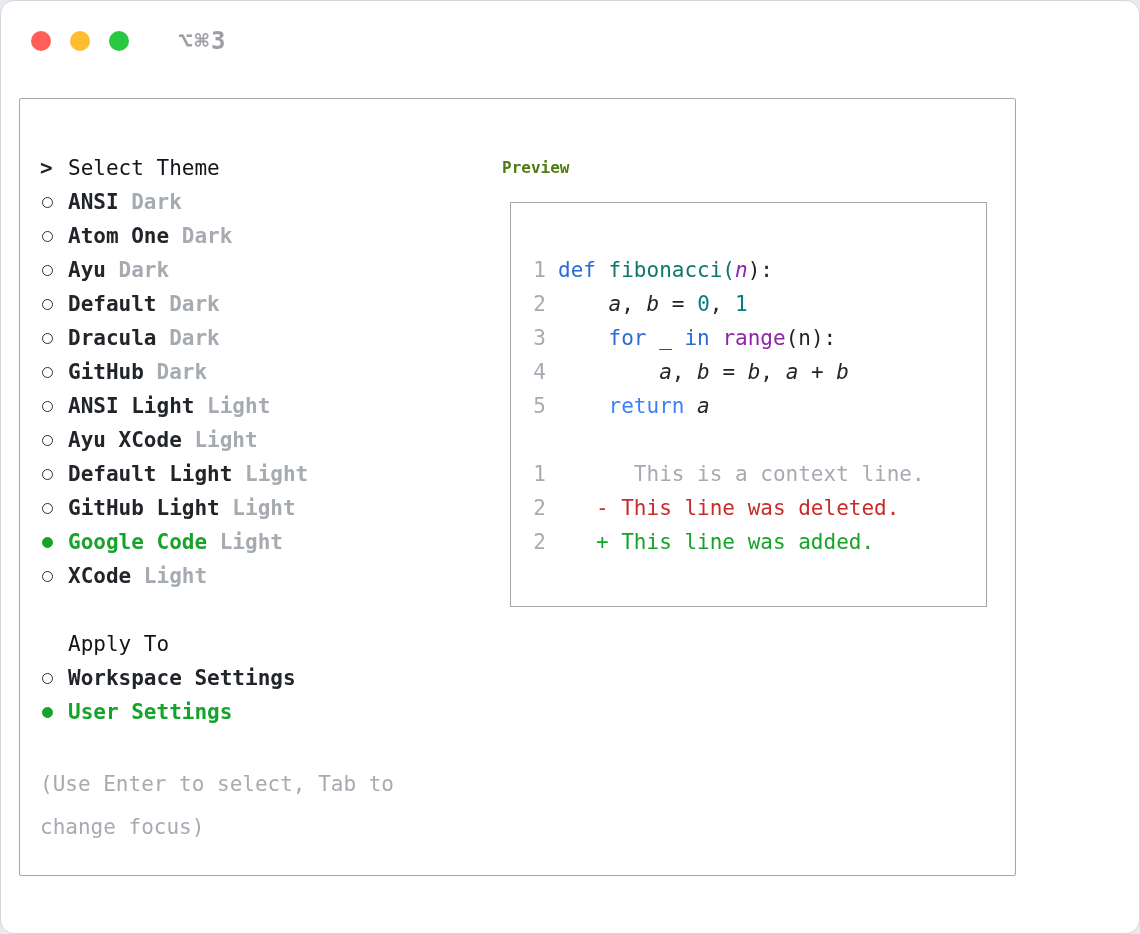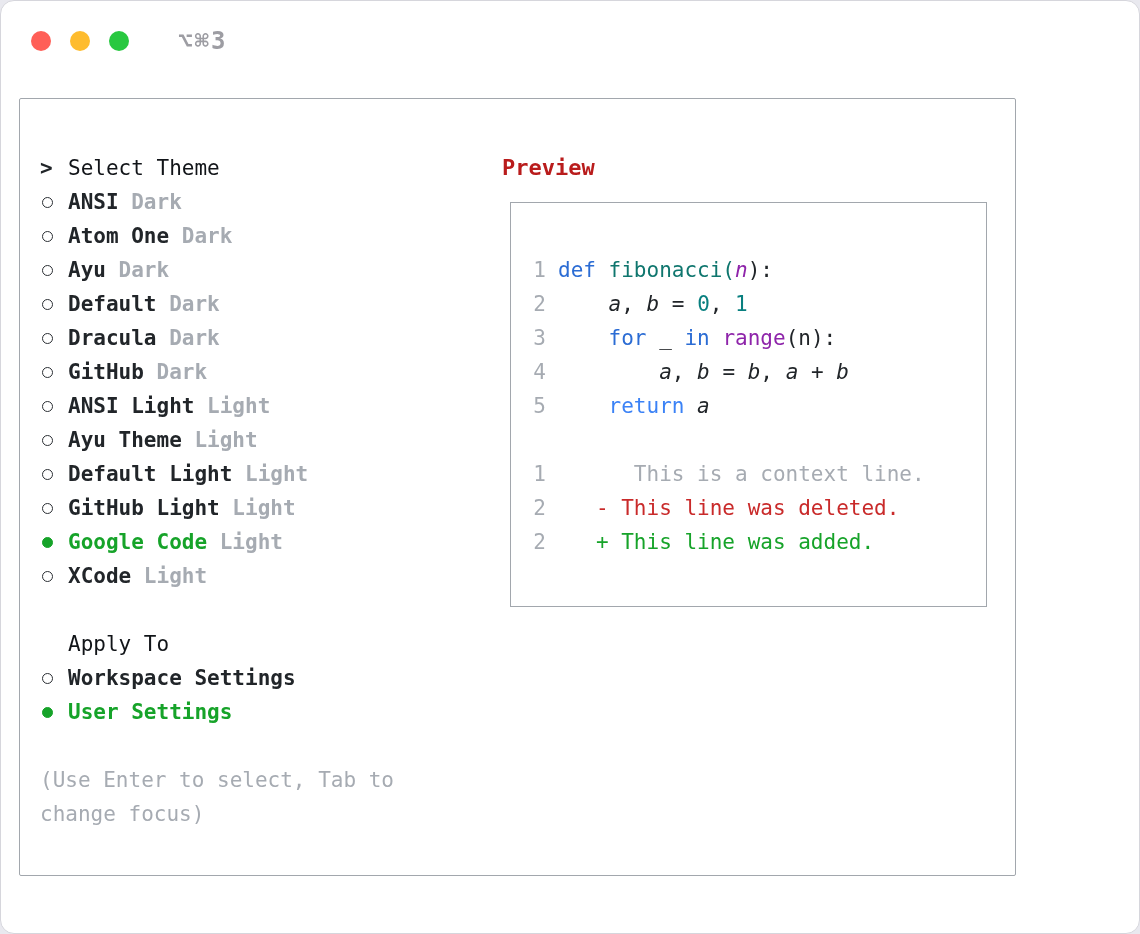--- a/index.html
+++ b/index.html
@@ -52,27 +52,27 @@
     width:11px; height:11px; border-radius:50%;
     border:1.5px solid #2b2f34; margin-left:2px;
   }
   .option.selected .radio { background:var(--green); border-color:var(--green); }
   .option.selected .opt-name { color:var(--green); }
   .opt-name { color:var(--fg); }
   .opt-variant { color:var(--muted); }
   .spacer { height:34px; }
   .hint {
     max-width:400px; color:var(--muted);
-    font-size:21px; line-height:34px;
+    font-size:21px; line-height:43px;
     white-space:normal;
   }
   
   .preview-title {
     position:absolute; left:482px; top:52px;
-    font-size:22px; line-height:34px; font-weight:700; color:#b91c1c;
+    font-size:16px; line-height:34px; font-weight:700; color:#4d7c0f;
   }
   .preview-box {
     position:absolute; left:490px; top:103px;
     width:477px; height:405px;
     border:1px solid #a2a7ad;
     background:#ffffff;
   }
   .code { position:absolute; left:22px; top:50px; font-size:21px; }
   .code-row { display:flex; white-space:pre; height:34px; line-height:34px; }
   .lineno {
@@ -101,21 +101,21 @@
       </div>
 
       <ul id="theme-list">
           <li class="row option"><span class="marker"><span class="radio"></span></span><span class="opt-name">ANSI</span><span class="opt-variant"> Dark</span></li>
           <li class="row option"><span class="marker"><span class="radio"></span></span><span class="opt-name">Atom One</span><span class="opt-variant"> Dark</span></li>
           <li class="row option"><span class="marker"><span class="radio"></span></span><span class="opt-name">Ayu</span><span class="opt-variant"> Dark</span></li>
           <li class="row option"><span class="marker"><span class="radio"></span></span><span class="opt-name">Default</span><span class="opt-variant"> Dark</span></li>
           <li class="row option"><span class="marker"><span class="radio"></span></span><span class="opt-name">Dracula</span><span class="opt-variant"> Dark</span></li>
           <li class="row option"><span class="marker"><span class="radio"></span></span><span class="opt-name">GitHub</span><span class="opt-variant"> Dark</span></li>
           <li class="row option"><span class="marker"><span class="radio"></span></span><span class="opt-name">ANSI Light</span><span class="opt-variant"> Light</span></li>
-          <li class="row option"><span class="marker"><span class="radio"></span></span><span class="opt-name">Ayu Theme</span><span class="opt-variant"> Light</span></li>
+          <li class="row option"><span class="marker"><span class="radio"></span></span><span class="opt-name">Ayu XCode</span><span class="opt-variant"> Light</span></li>
           <li class="row option"><span class="marker"><span class="radio"></span></span><span class="opt-name">Default Light</span><span class="opt-variant"> Light</span></li>
           <li class="row option"><span class="marker"><span class="radio"></span></span><span class="opt-name">GitHub Light</span><span class="opt-variant"> Light</span></li>
           <li class="row option selected"><span class="marker"><span class="radio"></span></span><span class="opt-name">Google Code</span><span class="opt-variant"> Light</span></li>
           <li class="row option"><span class="marker"><span class="radio"></span></span><span class="opt-name">XCode</span><span class="opt-variant"> Light</span></li>
         </ul>
 
       <div class="spacer"></div>
 
       <div class="row">
         <span class="marker"></span>

